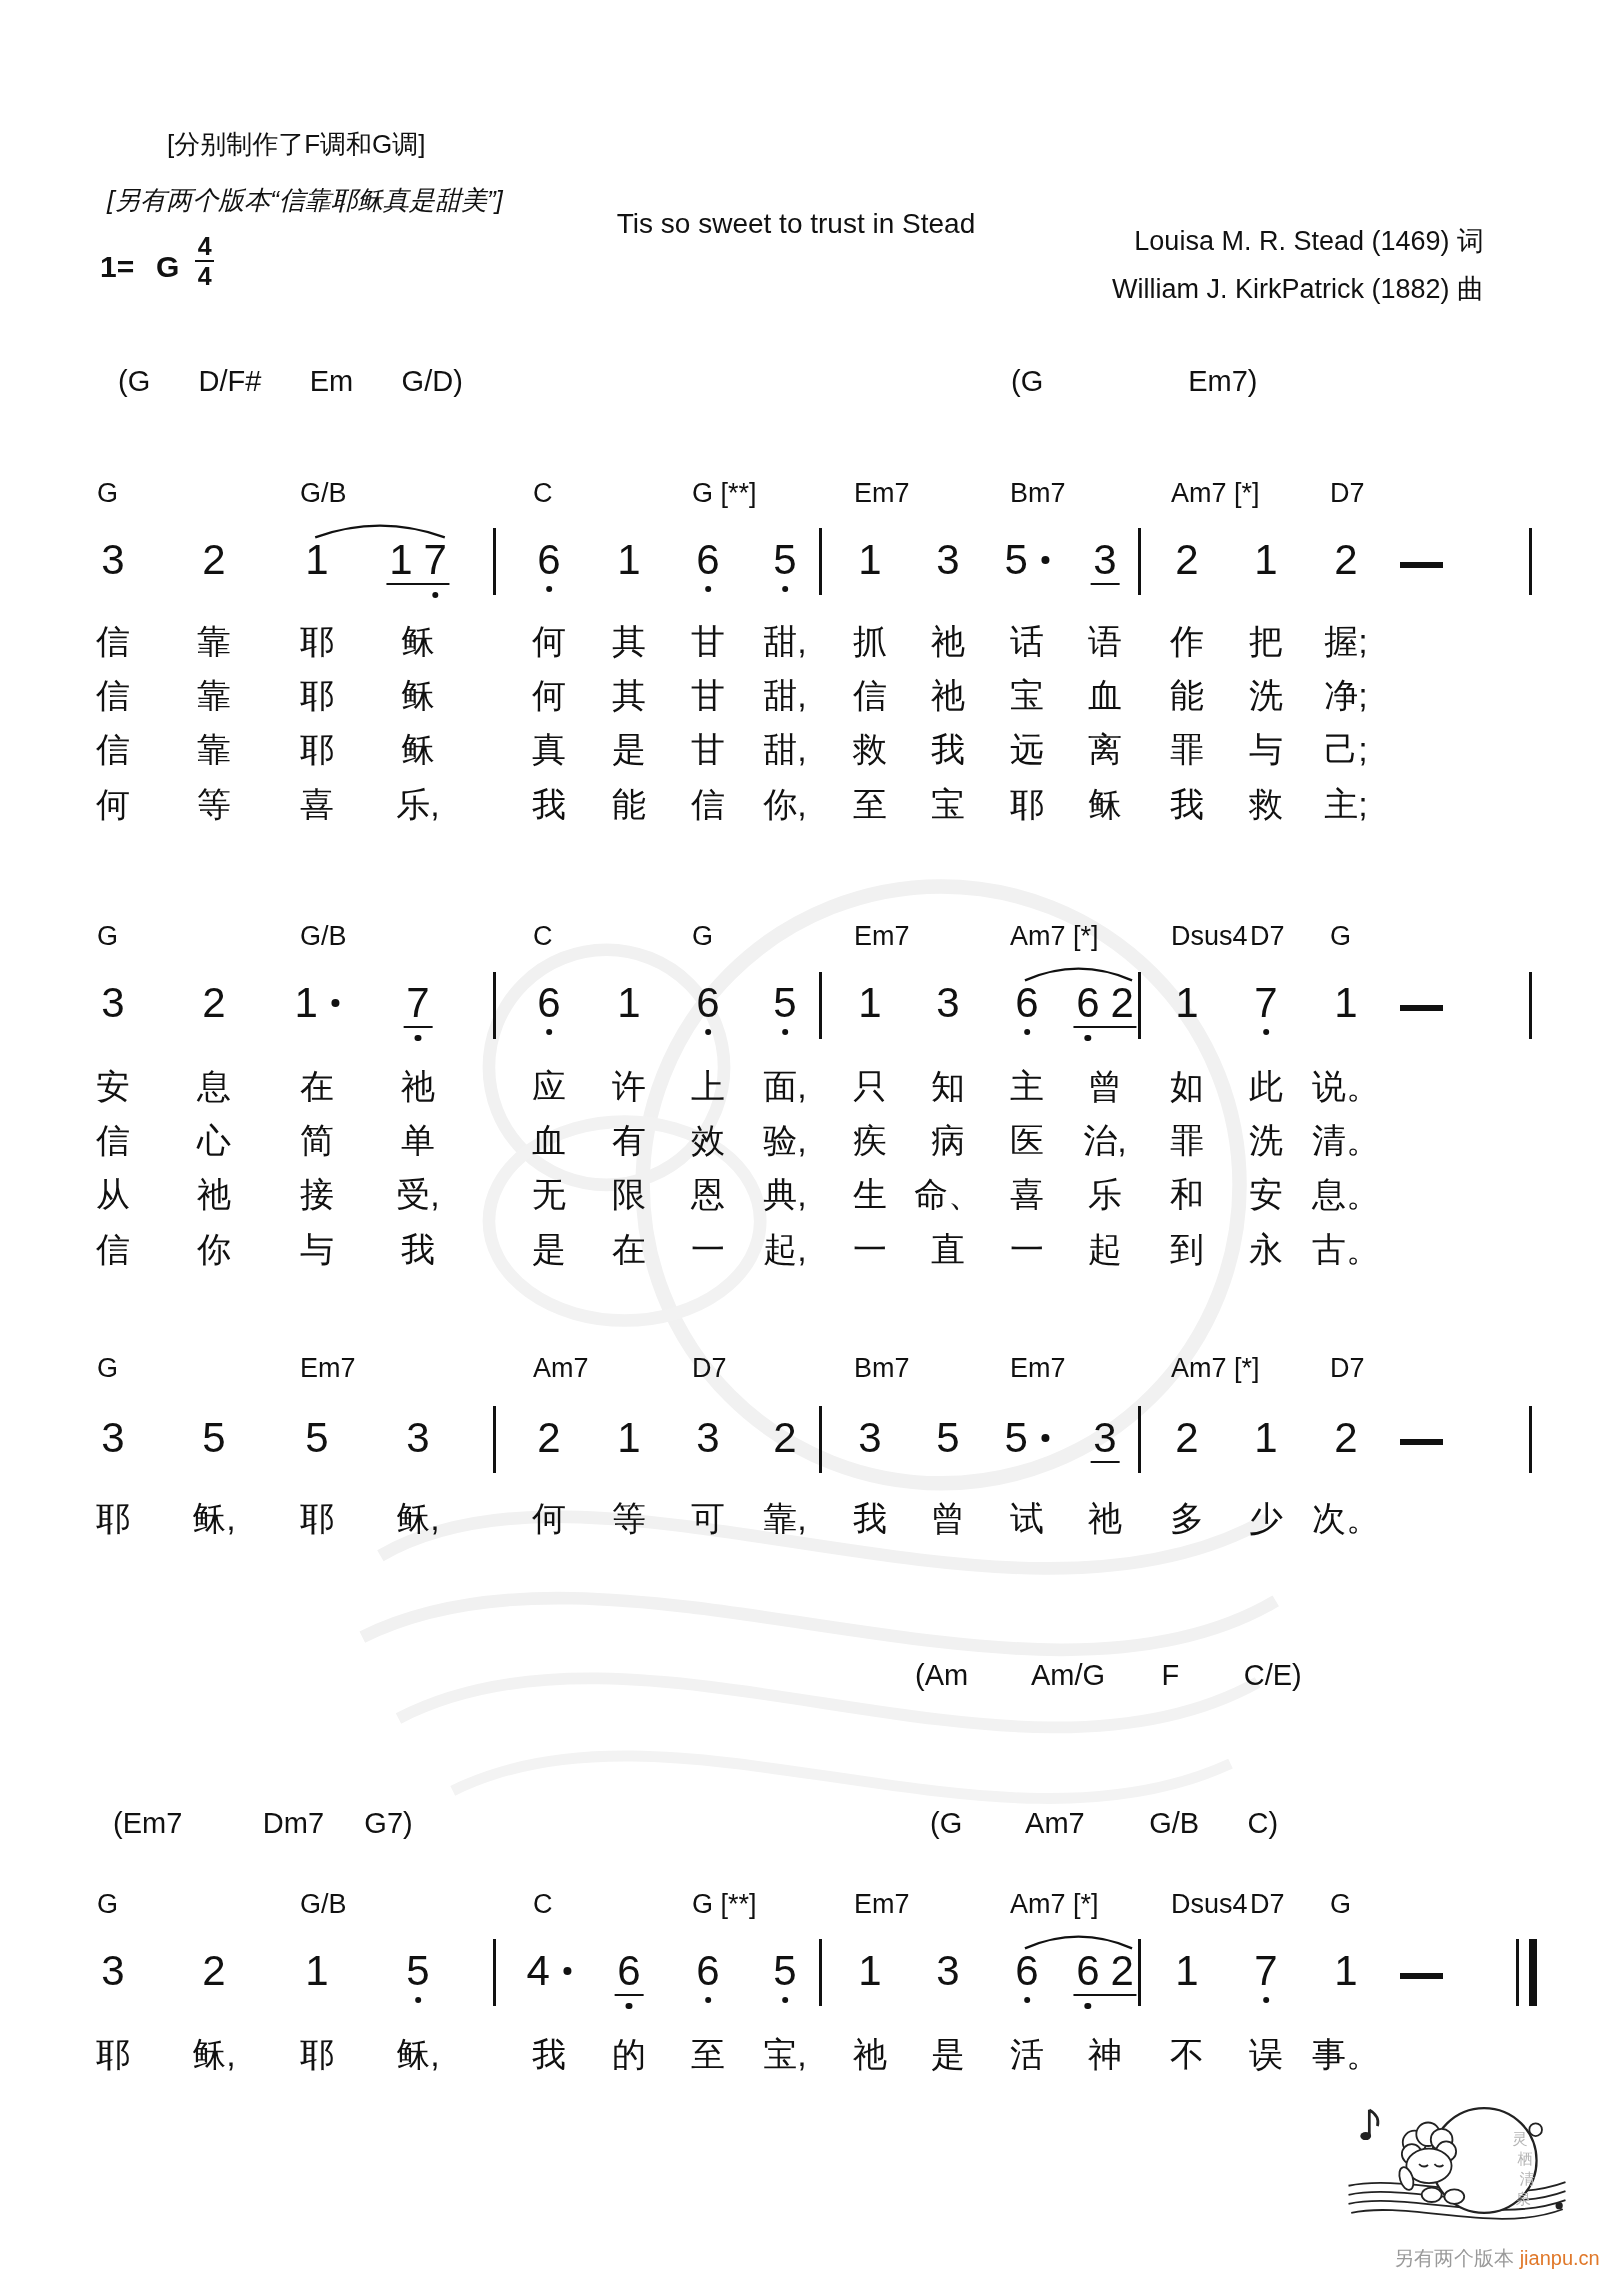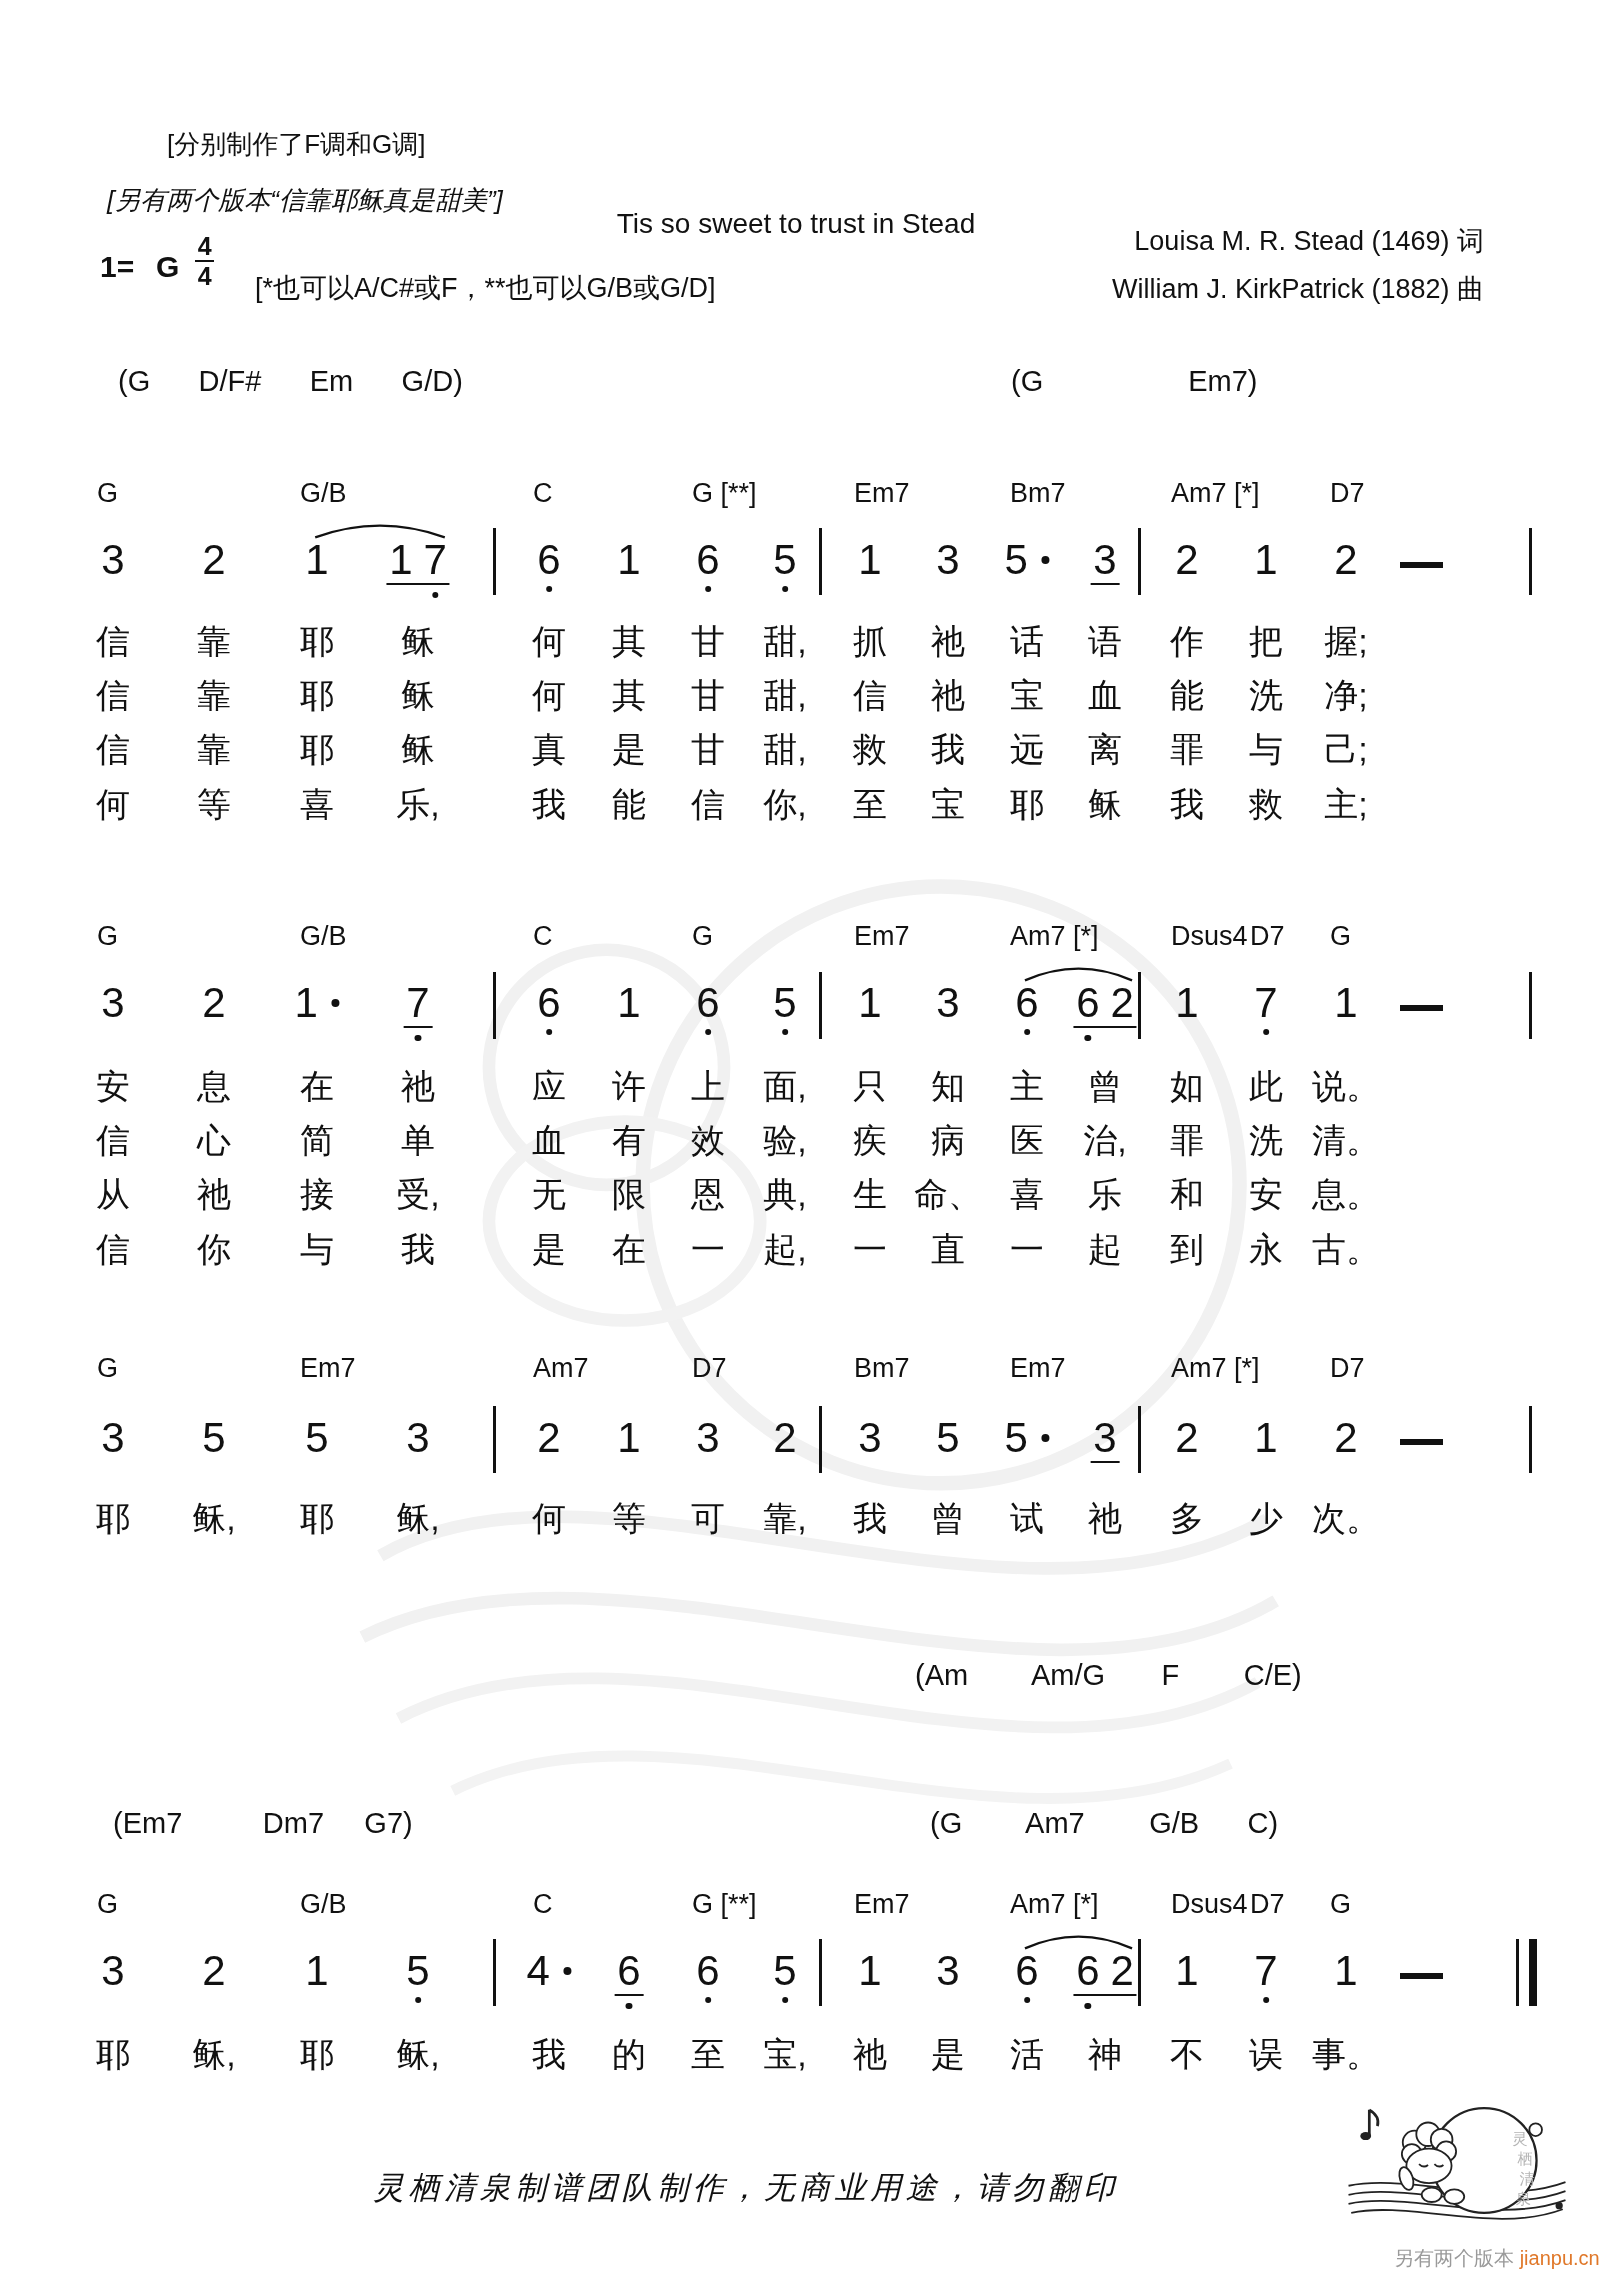--- a/index.html
+++ b/index.html
@@ -59,21 +59,20 @@
 
   <div class="credit" style="top:223px;">Louisa M. R. Stead (1469) 词</div>
   <div class="credit" style="top:271px;">William J. KirkPatrick (1882) 曲</div>
 
   <span class="keybit" style="left:100px;top:250px;">1=</span>
   <span class="keybit" style="left:156px;top:250px;">G</span>
   <span class="frac">
     <span class="top">4</span>
     <span>4</span>
   </span>
-  <div class="keynote">[*也可以A/C#或F，**也可以G/B或G/D]</div>
 
   <div class="introline" style="left:118px;top:365px;">(G      D/F#      Em      G/D)</div>
   <div class="introline" style="left:1011px;top:365px;">(G                  Em7)</div>
 
   <div class="introline" style="left:915px;top:1659px;">(Am        Am/G       F        C/E)</div>
   <div class="introline" style="left:113px;top:1807px;">(Em7          Dm7     G7)</div>
   <div class="introline" style="left:930px;top:1807px;">(G        Am7        G/B      C)</div>
 
   <div id="music">
       <div class="chord" style="left: 97px; top: 478px;">G</div>
@@ -472,21 +471,20 @@
       <div class="lyr" style="left: 785px; top: 2032px; transform: translateX(-50%);">宝,</div>
       <div class="lyr" style="left: 870px; top: 2032px; transform: translateX(-50%);">祂</div>
       <div class="lyr" style="left: 948px; top: 2032px; transform: translateX(-50%);">是</div>
       <div class="lyr" style="left: 1027px; top: 2032px; transform: translateX(-50%);">活</div>
       <div class="lyr" style="left: 1105px; top: 2032px; transform: translateX(-50%);">神</div>
       <div class="lyr" style="left: 1187px; top: 2032px; transform: translateX(-50%);">不</div>
       <div class="lyr" style="left: 1266px; top: 2032px; transform: translateX(-50%);">误</div>
       <div class="lyr" style="left: 1346px; top: 2032px; transform: translateX(-50%);">事。</div>
     </div>
 
-  <div class="footer">灵栖清泉制谱团队制作，无商业用途，请勿翻印</div>
 
   <svg class="abs" style="left:1344px;top:2097px;" width="226" height="154" viewBox="0 0 250 170">
     <path d="M5,98 C70,84 170,122 245,94" fill="none" stroke="#222" stroke-width="2"></path>
     <path d="M5,108 C70,94 170,132 245,104" fill="none" stroke="#222" stroke-width="2"></path>
     <path d="M5,118 C70,104 170,142 245,114" fill="none" stroke="#222" stroke-width="2"></path>
     <path d="M8,128 C72,114 168,152 242,124" fill="none" stroke="#222" stroke-width="2"></path>
     <circle cx="238" cy="120" r="4" fill="#222"></circle>
     <circle cx="155" cy="70" r="58" fill="#ffffff" stroke="#222" stroke-width="2.5"></circle>
     <circle cx="212" cy="36" r="7" fill="#ffffff" stroke="#222" stroke-width="2"></circle>
     <circle cx="78" cy="50" r="13" fill="#ffffff" stroke="#222" stroke-width="2"></circle>

